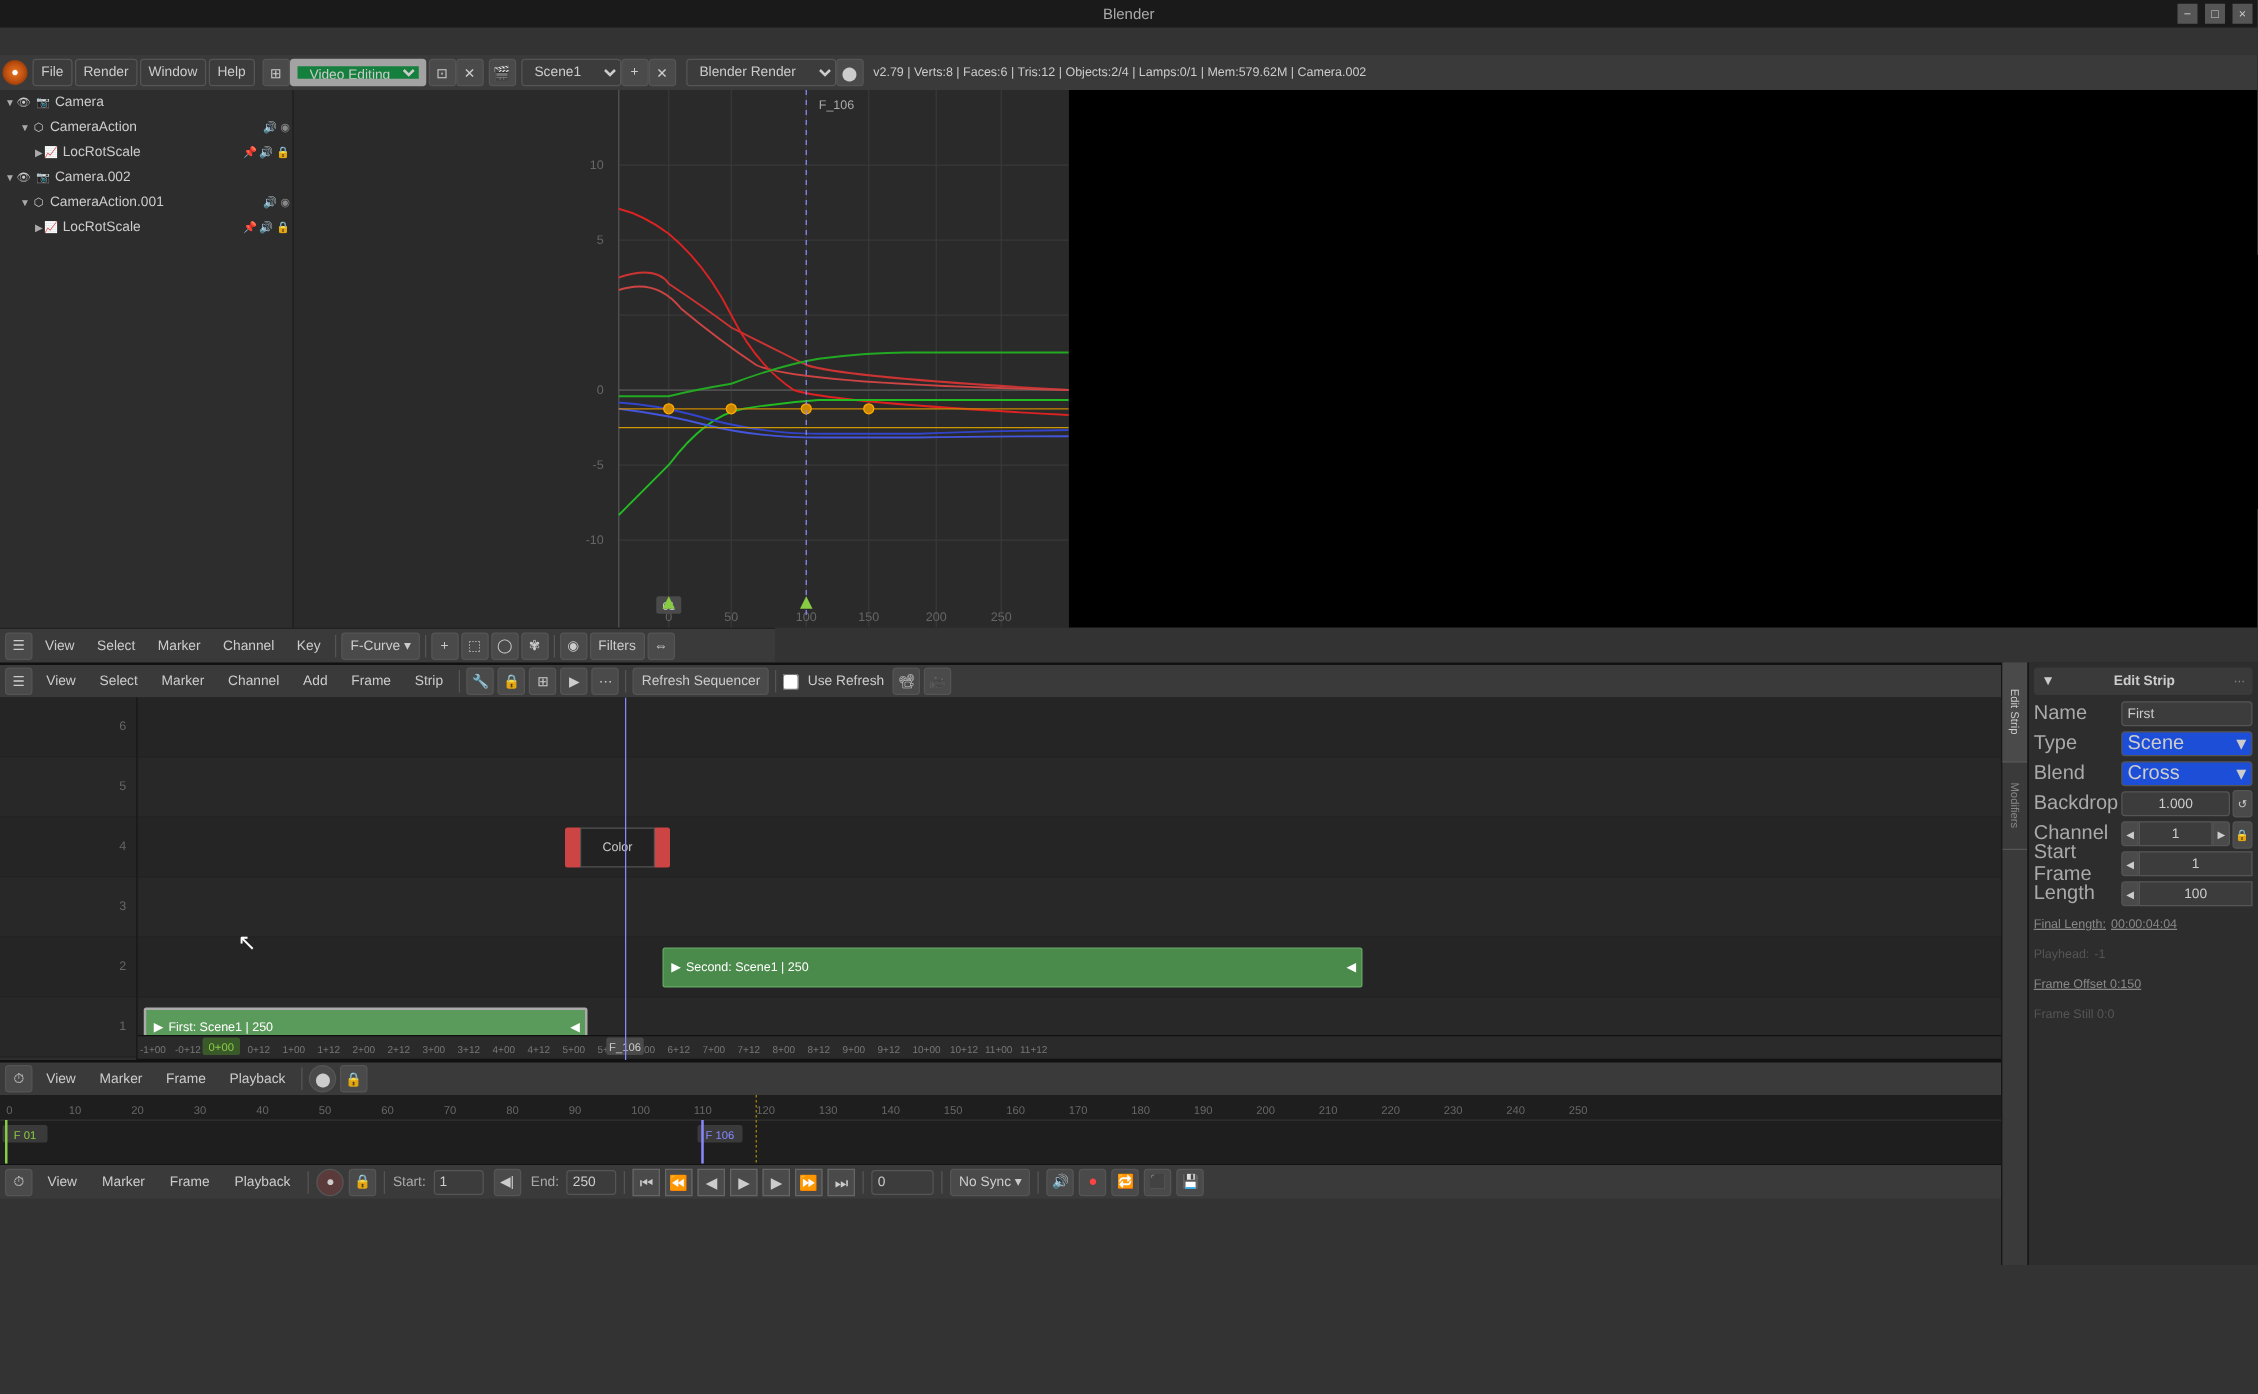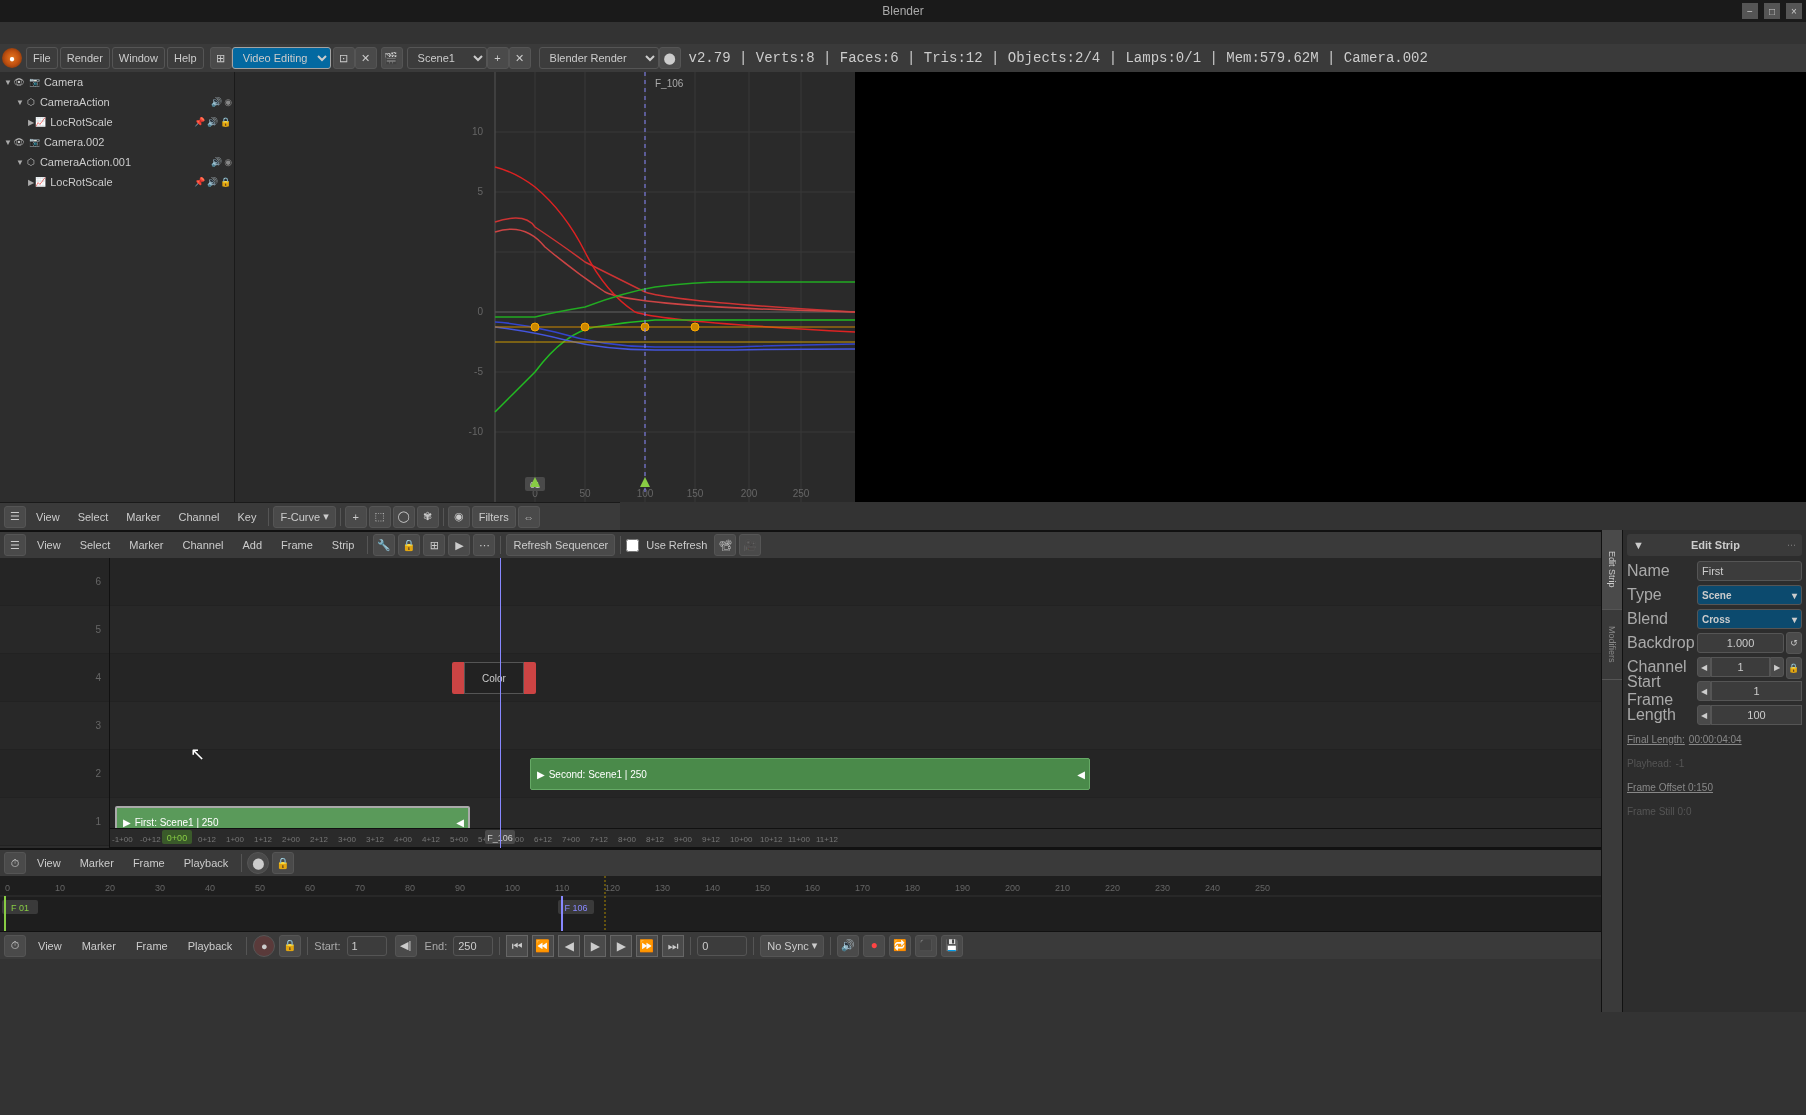--- a/index.html
+++ b/index.html
@@ -106,22 +106,21 @@
       color: #ccc;
       padding: 2px 6px;
       height: 22px;
       font-size: 11px;
       min-width: 120px;
       margin-left: 4px;
     }
     .stats-bar {
       margin-left: 8px;
       color: #ccc;
-      font-size: 14px;
-      font-family: Liberation Mono, monospace;
+      font-size: 10px;
     }
 
     
     #outliner {
       width: 235px;
       height: 430px;
       background: #2d2d2d;
       border-right: 1px solid #1a1a1a;
       overflow: hidden;
       flex-shrink: 0;
@@ -328,31 +327,30 @@
       color: #ccc;
       padding: 0 4px;
       font-size: 11px;
       display: flex;
       align-items: center;
       position: relative;
     }
     .prop-field-select {
       flex: 1;
       height: 20px;
-      background: #0c4a6e;
+      background: #1d4ed8;
       border: 1px solid #555;
       border-radius: 3px;
       color: #ccc;
-      font-size: 10px;
+      font-size: 16px;
       padding: 0 4px;
       cursor: pointer;
       display: flex;
       align-items: center;
       justify-content: space-between;
-      font-weight: bold;
     }
     .side-tab {
       width: 20px;
       height: 60px;
       display: flex;
       align-items: center;
       justify-content: center;
       font-size: 9px;
       color: #888;
       cursor: pointer;
@@ -531,21 +529,21 @@
 
   <div id="menu-bar" data-name="menu-bar">
     <div class="blender-icon" data-name="blender-logo">●</div>
     <div class="menu-btn" data-name="file-menu">File</div>
     <div class="menu-btn" data-name="render-menu">Render</div>
     <div class="menu-btn" data-name="window-menu">Window</div>
     <div class="menu-btn" data-name="help-menu">Help</div>
     <div class="menu-sep"></div>
 
     <div class="tb-icon-btn" data-name="editor-type-icon">⊞</div>
-    <select class="menu-btn" data-name="workspace-selector" style="background:#0369a1;border:1px solid #a3a3a3;color:#ccc;font-size:11px;text-align:center;">
+    <select class="menu-btn" data-name="workspace-selector" style="background:#15803d;border:6px solid #a3a3a3;color:#ccc;font-size:11px;">
       <option>Video Editing</option>
     </select>
     <div class="tb-icon-btn" data-name="fullscreen-icon">⊡</div>
     <div class="tb-icon-btn" data-name="close-editor-icon">✕</div>
     <div class="menu-sep"></div>
     <div class="tb-icon-btn" data-name="scene-icon">🎬</div>
     <select class="scene-selector" data-name="scene-selector" style="background:#3c3c3c;border:1px solid #555;color:#ccc;font-size:11px;">
       <option>Scene1</option>
     </select>
     <div class="tb-icon-btn" data-name="add-scene-icon">+</div>

